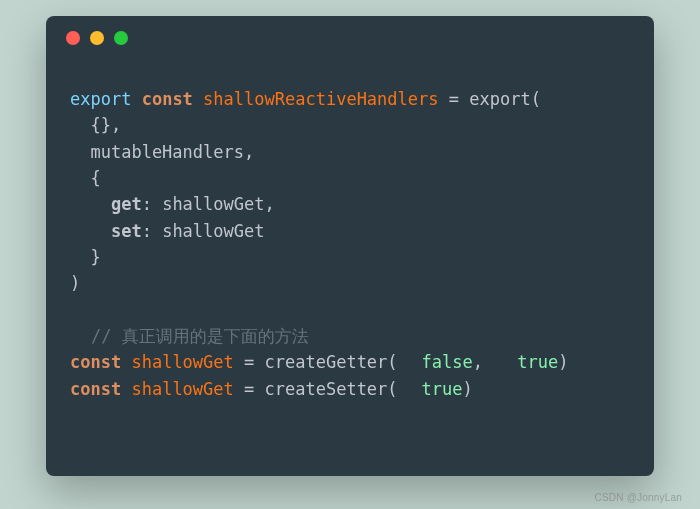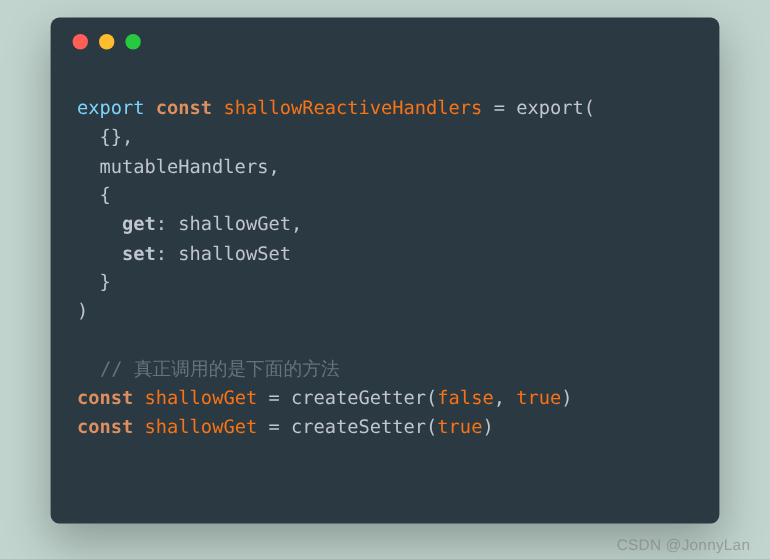--- a/index.html
+++ b/index.html
@@ -42,47 +42,47 @@
     line-height: 1.55;
     color: #c0c5ce;
     white-space: pre;
   }
   .kw-export  { color: #7dd3fc; }
   .kw-const   { color: #df8e5f; font-weight: bold; }
   .ident      { color: #f97316; }
   .punct      { color: #c0c5ce; }
   .fn         { color: #c0c5ce; }
   .attr       { color: #c0c5ce; font-weight: bold; }
-  .bool       { color: #f97316; }
+  .bool       { color: #86efac; margin-left: 24px; }
   .comment    { color: #65737e; margin-left: 21px; }
   .watermark {
     position: absolute;
     right: 18px;
     bottom: 6px;
     font-family: Arial, sans-serif;
-    font-size: 14px;
+    font-size: 10px;
     color: rgba(120,120,120,0.55);
     letter-spacing: 0.2px;
   }
 </style>
 </head>
 <body>
 
 <div class="editor">
   <div class="titlebar">
     <div class="dot red"></div>
     <div class="dot yellow"></div>
     <div class="dot green"></div>
   </div>
   <div class="code"><span class="kw-export">export</span> <span class="kw-const">const</span> <span class="ident">shallowReactiveHandlers</span><span class="punct"> = </span><span class="fn">export</span><span class="punct">(</span>
 <span class="punct">  {},</span>
 <span class="punct">  mutableHandlers,</span>
 <span class="punct">  {</span>
 <span class="punct">    </span><span class="attr">get</span><span class="punct">: shallowGet,</span>
-<span class="punct">    </span><span class="attr">set</span><span class="punct">: shallowSet</span>
+<span class="punct">    </span><span class="attr">set</span><span class="punct">: shallowGet</span>
 <span class="punct">  }</span>
 <span class="punct">)</span>
 <span></span>
 <span class="comment">// 真正调用的是下面的方法</span>
 <span class="kw-const">const</span> <span class="ident">shallowGet</span><span class="punct"> = </span><span class="fn">createGetter</span><span class="punct">(</span><span class="bool">false</span><span class="punct">, </span><span class="bool">true</span><span class="punct">)</span>
 <span class="kw-const">const</span> <span class="ident">shallowGet</span><span class="punct"> = </span><span class="fn">createSetter</span><span class="punct">(</span><span class="bool">true</span><span class="punct">)</span></div>
 </div>
 
 <div class="watermark">CSDN @JonnyLan</div>
 

